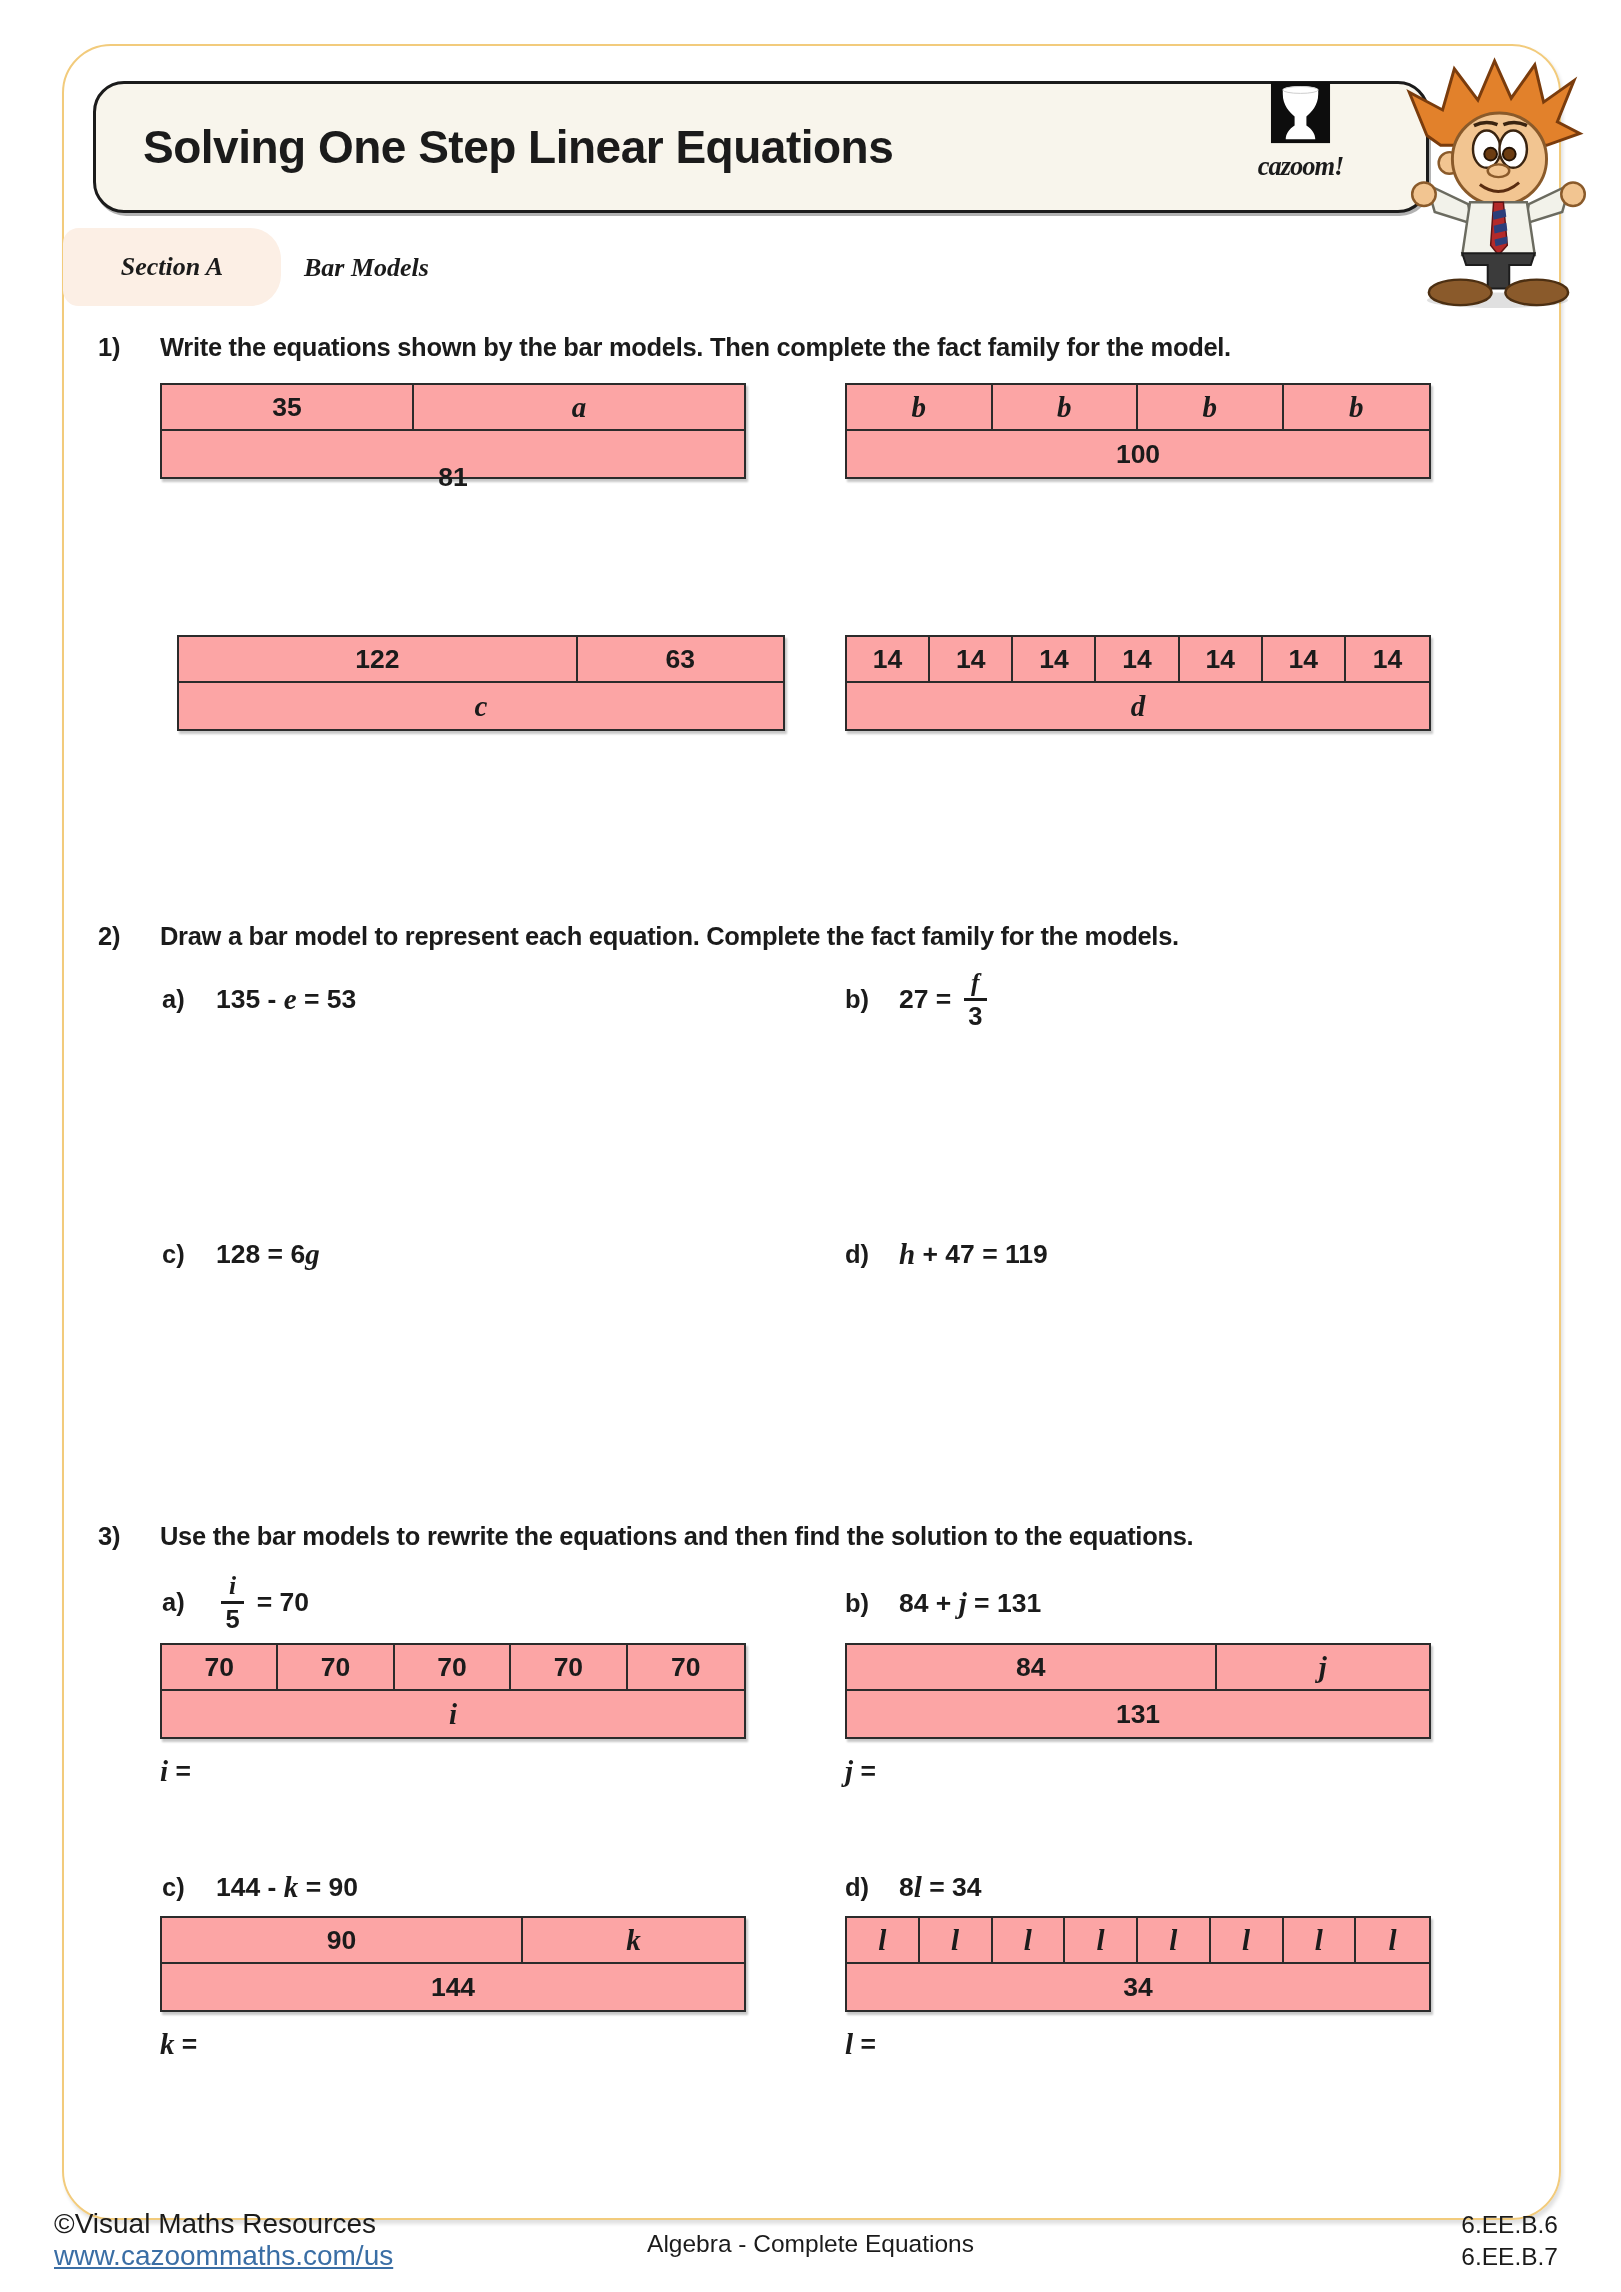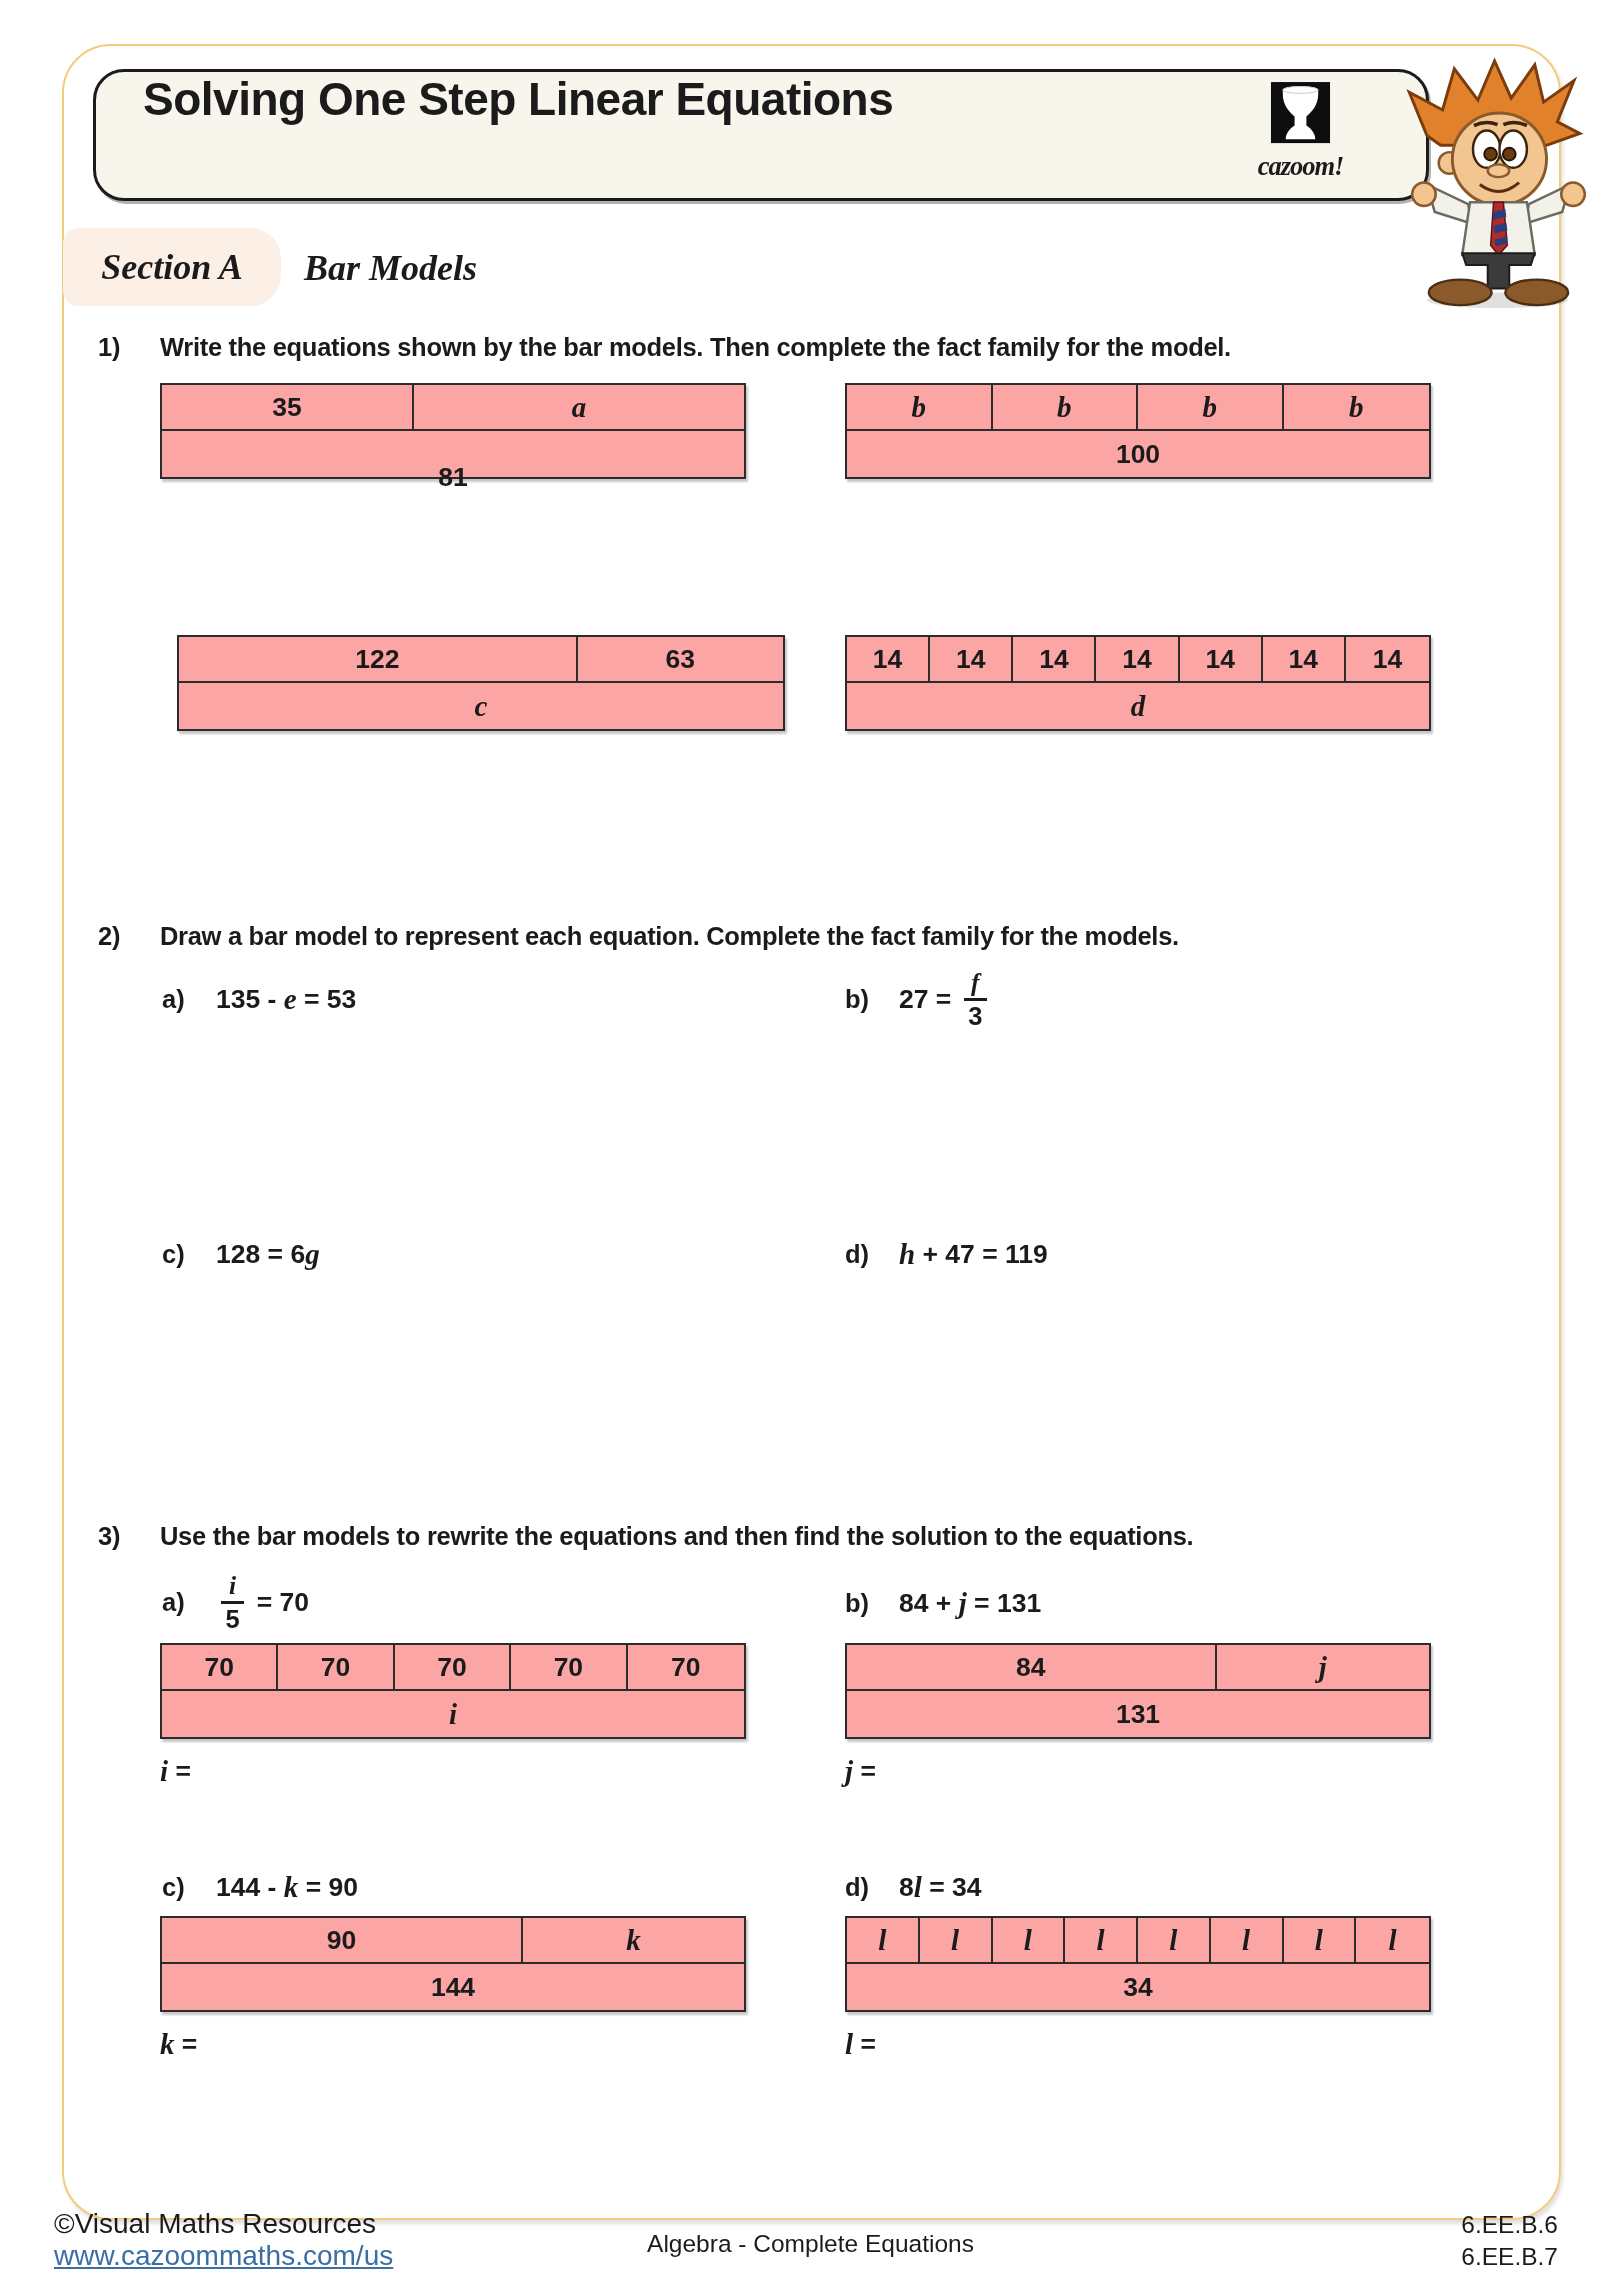--- a/index.html
+++ b/index.html
@@ -7,24 +7,24 @@
   .page {
     position:relative; width:1621px; height:2293px; background:#ffffff;
     font-family:"Liberation Sans", sans-serif; color:#1b1b1b; overflow:hidden;
   }
   .frame {
     position:absolute; left:62px; top:44px; width:1499px; height:2176px;
     border:2.9px solid #f2cb7c; border-radius:49px;
     box-shadow:2px 3.9px 3.9px rgba(0,0,0,0.12);
   }
   .title-box {
-    position:absolute; left:93px; top:69px; width:1336px; height:132px;
+    position:absolute; left:93px; top:81px; width:1336px; height:132px;
     background:#f8f5ec; border:3.9px solid #1b1b1b; border-radius:31px;
     box-shadow:2px 2.9px 0 rgba(0,0,0,0.30);
-    display:flex; 
+    display:flex; align-items:center;
   }
   .title {
     font-size:46px; font-weight:bold; letter-spacing:-0.5px;
     padding-left:47px; color:#1b1b1b;
   }
   .logo {
     position:absolute; left:1227px; top:82px; width:147px; height:116px;
     display:flex; flex-direction:column; align-items:center; justify-content:flex-start;font-style:italic;
   }
   .logo-drum { width:63px; height:71px; }
@@ -33,21 +33,21 @@
     letter-spacing:-1px; margin-top:-2px;
   }
   .mascot { position:absolute; left:1397px; top:57px; width:201px; height:255px; z-index:5; }
   .badge {
     position:absolute; left:63px; top:228px; width:218px; height:78px;
     background:#fcefe5; border-radius:15.7px 31px 31px 15.7px;
     display:flex; align-items:center; justify-content:center;
   }
   .serif-head {
     font-family:"Liberation Serif", serif; font-style:italic; font-weight:bold;
-    font-size:36px; color:#1b1b1b;
+    font-size:26px; color:#1b1b1b;
   }
   .section-name {
     position:absolute; left:304px; top:248px; height:39px;
     display:flex; align-items:center;
   }
   .qhead {
     position:absolute; height:35px; display:flex; align-items:center;
     font-weight:bold; font-size:25.5px; letter-spacing:-0.3px;
   }
   .qhead .qnum { width:62px; flex:none; }

